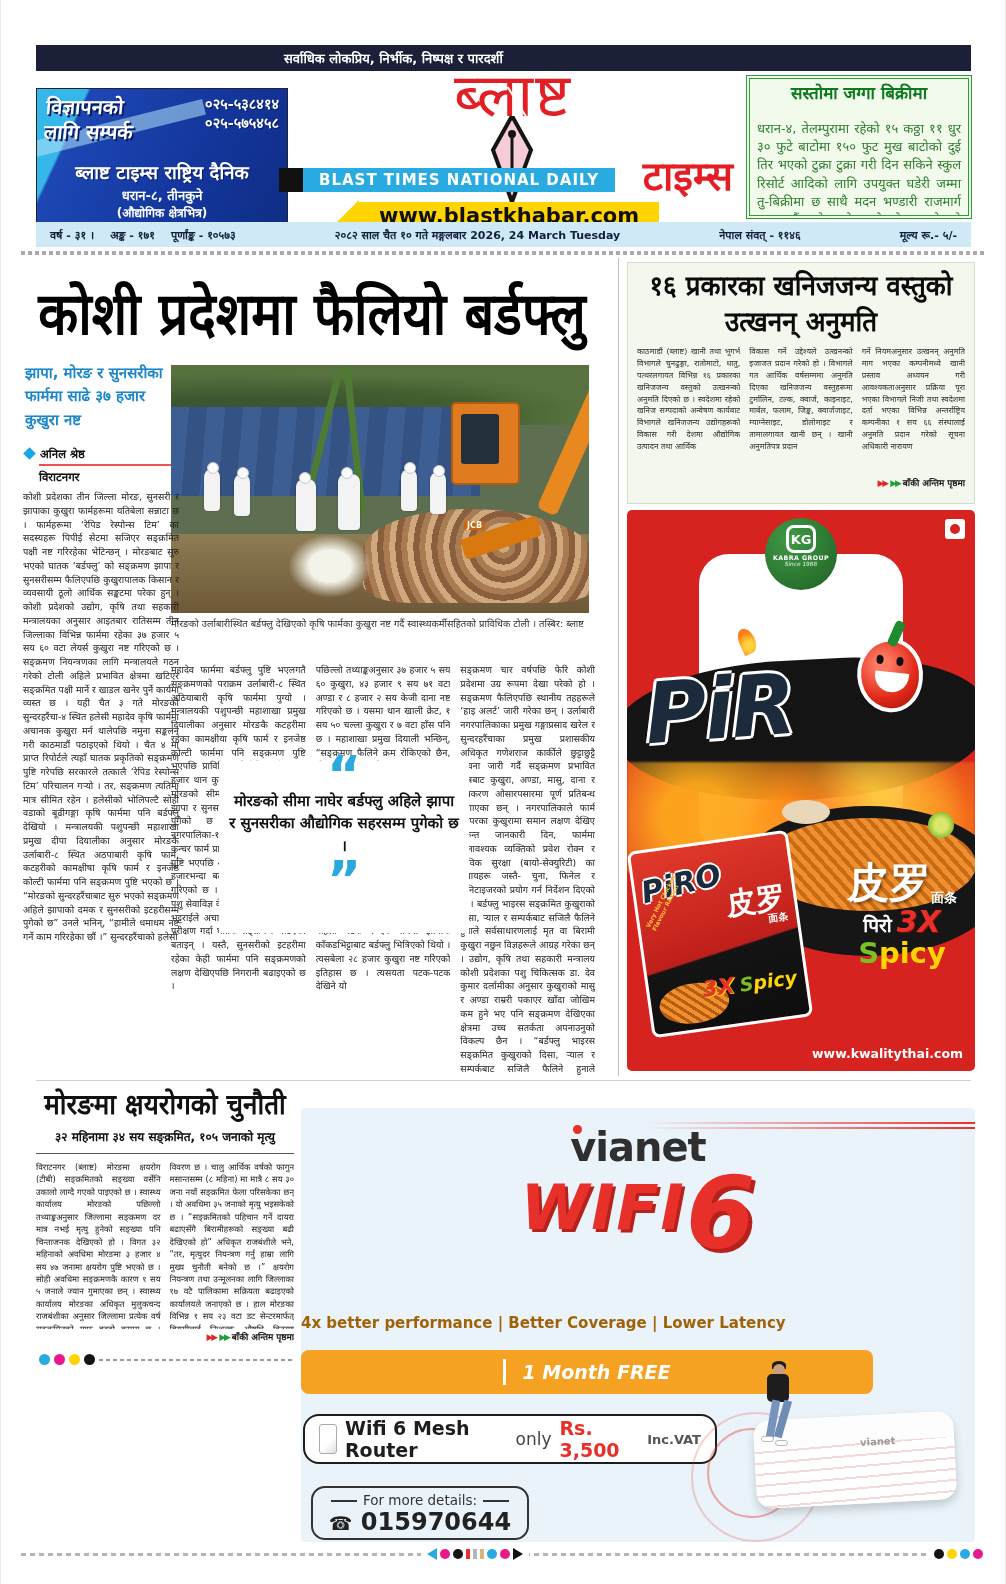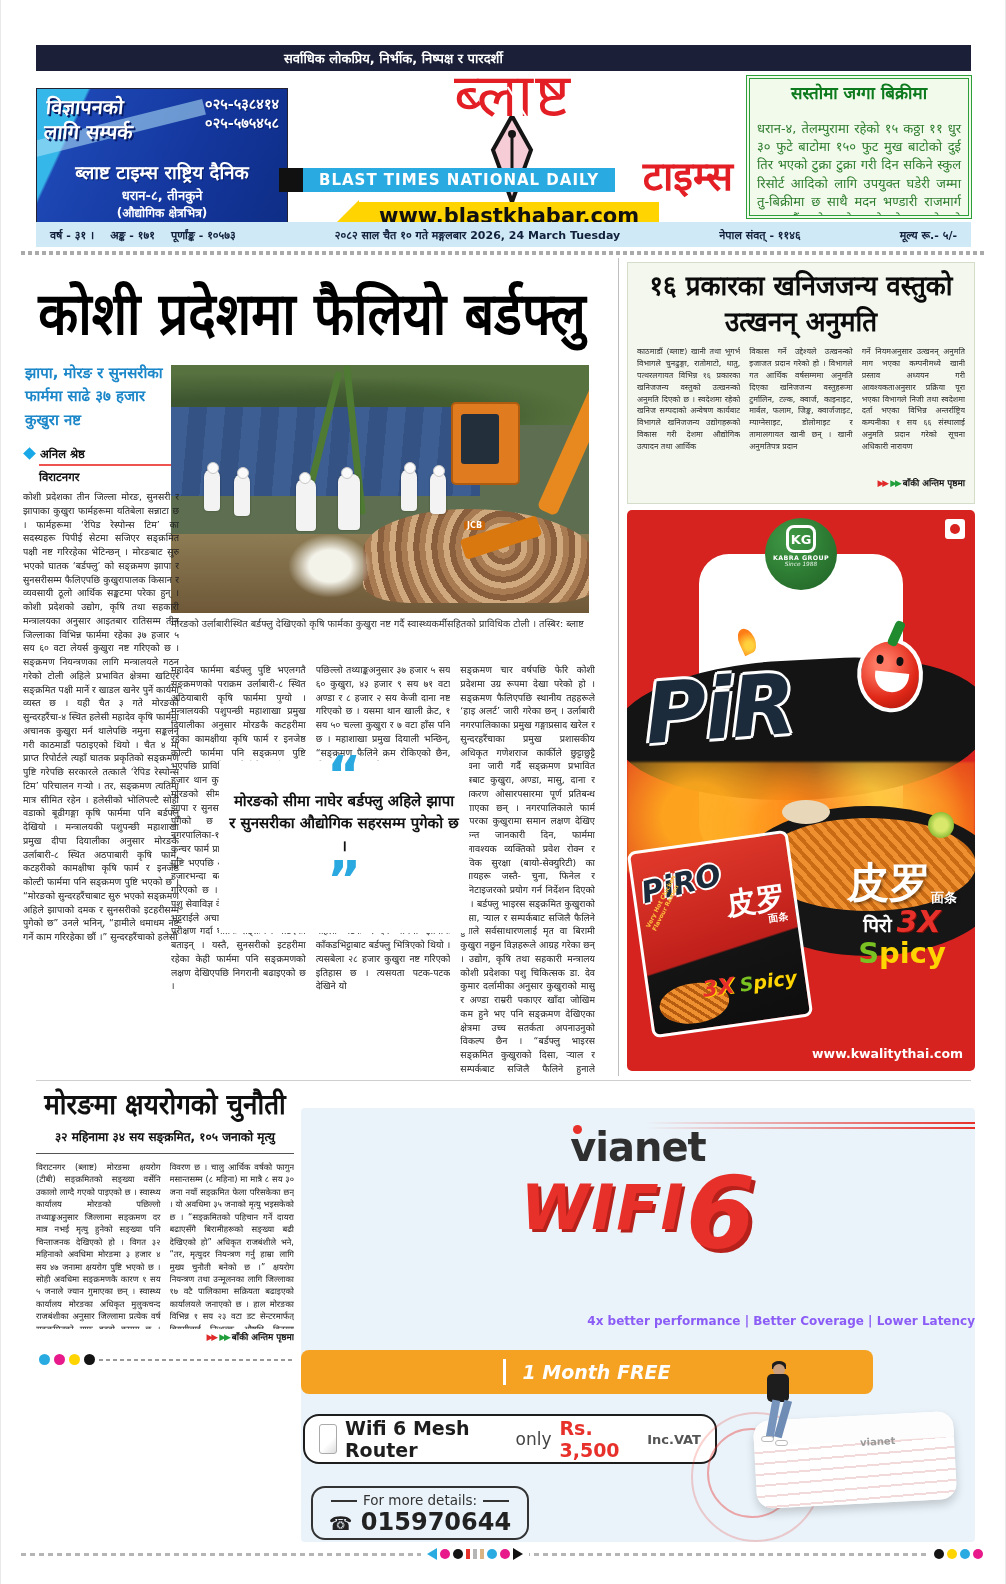--- a/index.html
+++ b/index.html
@@ -190,21 +190,21 @@
   .vn-redline1{top:14px;} .vn-redline2{top:19px;}
   .vn-logo{position:absolute;left:0;right:0;top:16px;text-align:center;font-size:40px;font-weight:bold;color:#2f2f2f;letter-spacing:-1px;}
   .vn-logo .idot{position:relative;}
   .vn-logo .idot::after{content:"";position:absolute;left:3px;top:1px;width:9px;height:9px;border-radius:50%;background:#e8302a;}
   .vn-wifi{position:absolute;left:0;right:0;top:46px;text-align:center;}
   .vn-wifi .w{font-size:62px;font-weight:bold;font-style:italic;color:#e8302a;text-shadow:3px 3px 0 #b7211b;letter-spacing:2px;}
   .vn-wifi .six{font-size:100px;font-weight:bold;font-style:italic;color:#e8302a;text-shadow:4px 4px 0 #b7211b;vertical-align:-18px;}
   .vn-head{position:absolute;left:0;right:0;top:172px;text-align:center;font-size:25px;}
   .vn-head .plain{color:#5a5f66;}
   .vn-head .accent{color:#e8302a;font-weight:bold;}
-  .vn-feat{position:absolute;left:0;right:0;top:206px;text-align:right;font-size:12px;font-weight:bold;color:#8b5cf6;}
+  .vn-feat{position:absolute;left:0;right:0;top:206px;text-align:left;font-size:15px;font-weight:bold;color:#a16207;}
   .vn-banner{position:absolute;left:0;top:242px;width:572px;height:44px;background:#f5a122;border-radius:8px;
              display:flex;align-items:center;justify-content:center;gap:16px;color:#fff;font-style:italic;font-weight:bold;}
   .vn-banner .b1{font-size:19px;}
   .vn-banner .sep{width:3px;height:26px;background:#fff;}
   .vn-banner .b2{font-size:19px;}
   .vn-router-box{position:absolute;left:2px;top:306px;width:414px;height:50px;border:2px solid #1d1d1d;border-radius:16px;
                  background:#fff;display:flex;align-items:center;gap:8px;padding:0 14px;}
   .vn-router-ic{width:22px;height:30px;background:linear-gradient(135deg,#fff 60%,#dcdcdc);border:1px solid #aaa;border-radius:3px;}
   .vn-rt{font-size:19px;font-weight:bold;color:#1d1d1d;}
   .vn-ro{font-size:17px;color:#444;}

